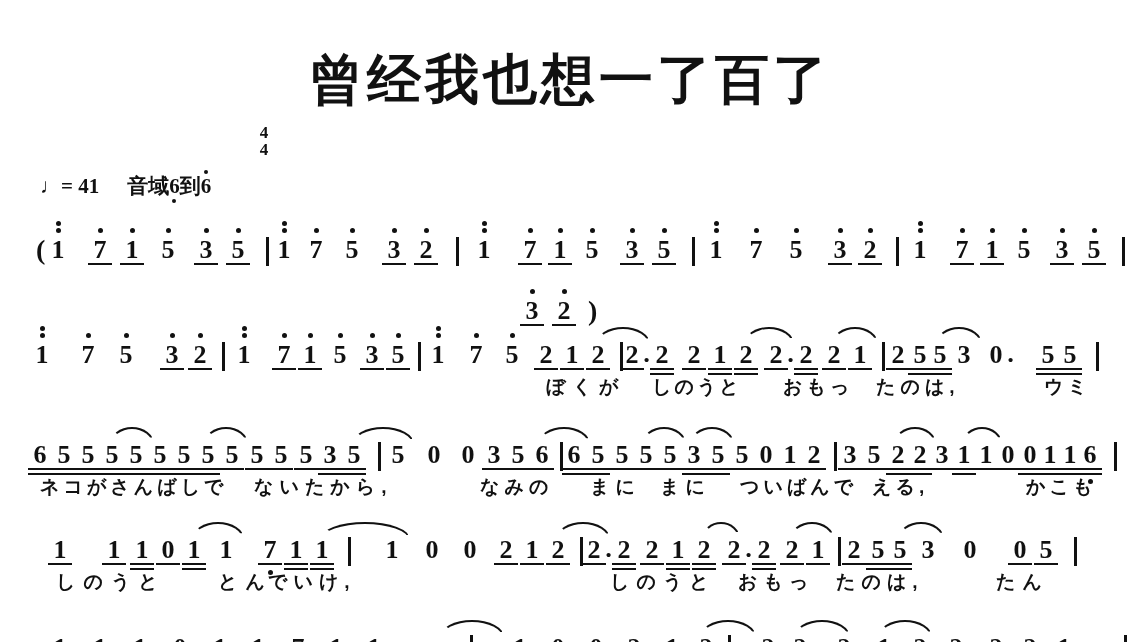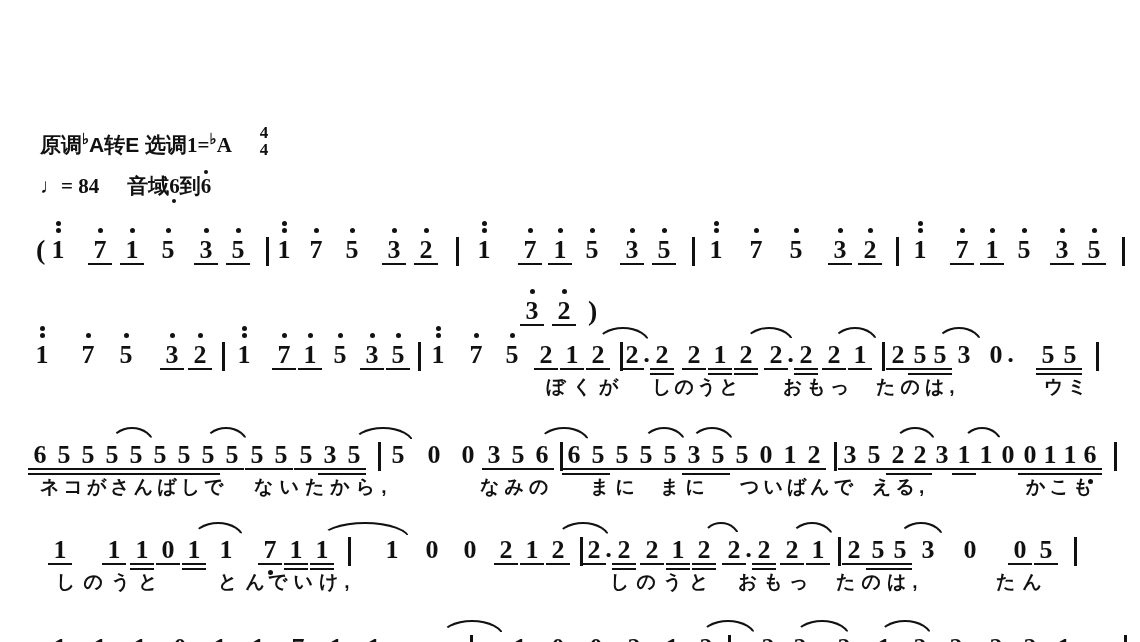--- a/index.html
+++ b/index.html
@@ -32,29 +32,29 @@
   .paren{position:absolute;font-family:"Liberation Serif",serif;font-weight:700;
          font-size:28px;line-height:28px;}
   .arc{position:absolute;height:13px;border:2.5px solid transparent;border-top-color:#111;
        border-radius:50% 50% 0 0 / 100% 100% 0 0;}
   .lyr{position:absolute;font-size:19px;font-weight:600;white-space:nowrap;}
 </style>
 </head>
 <body>
 
 <div id="page">
-
-  <div class="meta1"><span class="cjk">原调</span><span class="flat">♭</span><span class="cjk">A转E 选调</span><b>1=</b><span class="flat">♭</span><b>A</b></div>
+  <div class="title">曾经我也想一了百了</div>
+
 
   <div class="tsig">
     <div>4</div>
     <div>4</div>
   </div>
 
-  <div class="meta2"><span>♩</span><span>= 84</span><span style="display:inline-block;width:28px"></span><span class="cjk">音域</span><span class="rn"><span>6</span><i class="rdot low"></i></span><span class="cjk">到</span><span class="rn"><span>6</span><i class="rdot high"></i></span></div>
+  <div class="meta2"><span>♩</span><span>= 41</span><span style="display:inline-block;width:28px"></span><span class="cjk">音域</span><span class="rn"><span>6</span><i class="rdot low"></i></span><span class="cjk">到</span><span class="rn"><span>6</span><i class="rdot high"></i></span></div>
 
   <div id="score">
       <div class="paren" style="left: 36px; top: 236px;">(</div>
       <div class="note" style="left: 48px; top: 236px;">1<i style="top: -8px;"></i><i style="top: -15px;"></i></div>
       <div class="note" style="left: 90px; top: 236px;">7<i style="top: -8px;"></i><div class="ul" style="top: 27px;"></div></div>
       <div class="note" style="left: 122px; top: 236px;">1<i style="top: -8px;"></i><div class="ul" style="top: 27px;"></div></div>
       <div class="note" style="left: 158px; top: 236px;">5<i style="top: -8px;"></i></div>
       <div class="note" style="left: 196px; top: 236px;">3<i style="top: -8px;"></i><div class="ul" style="top: 27px;"></div></div>
       <div class="note" style="left: 228px; top: 236px;">5<i style="top: -8px;"></i><div class="ul" style="top: 27px;"></div></div>
       <div class="bar" style="left: 266px; top: 237px;"></div>

